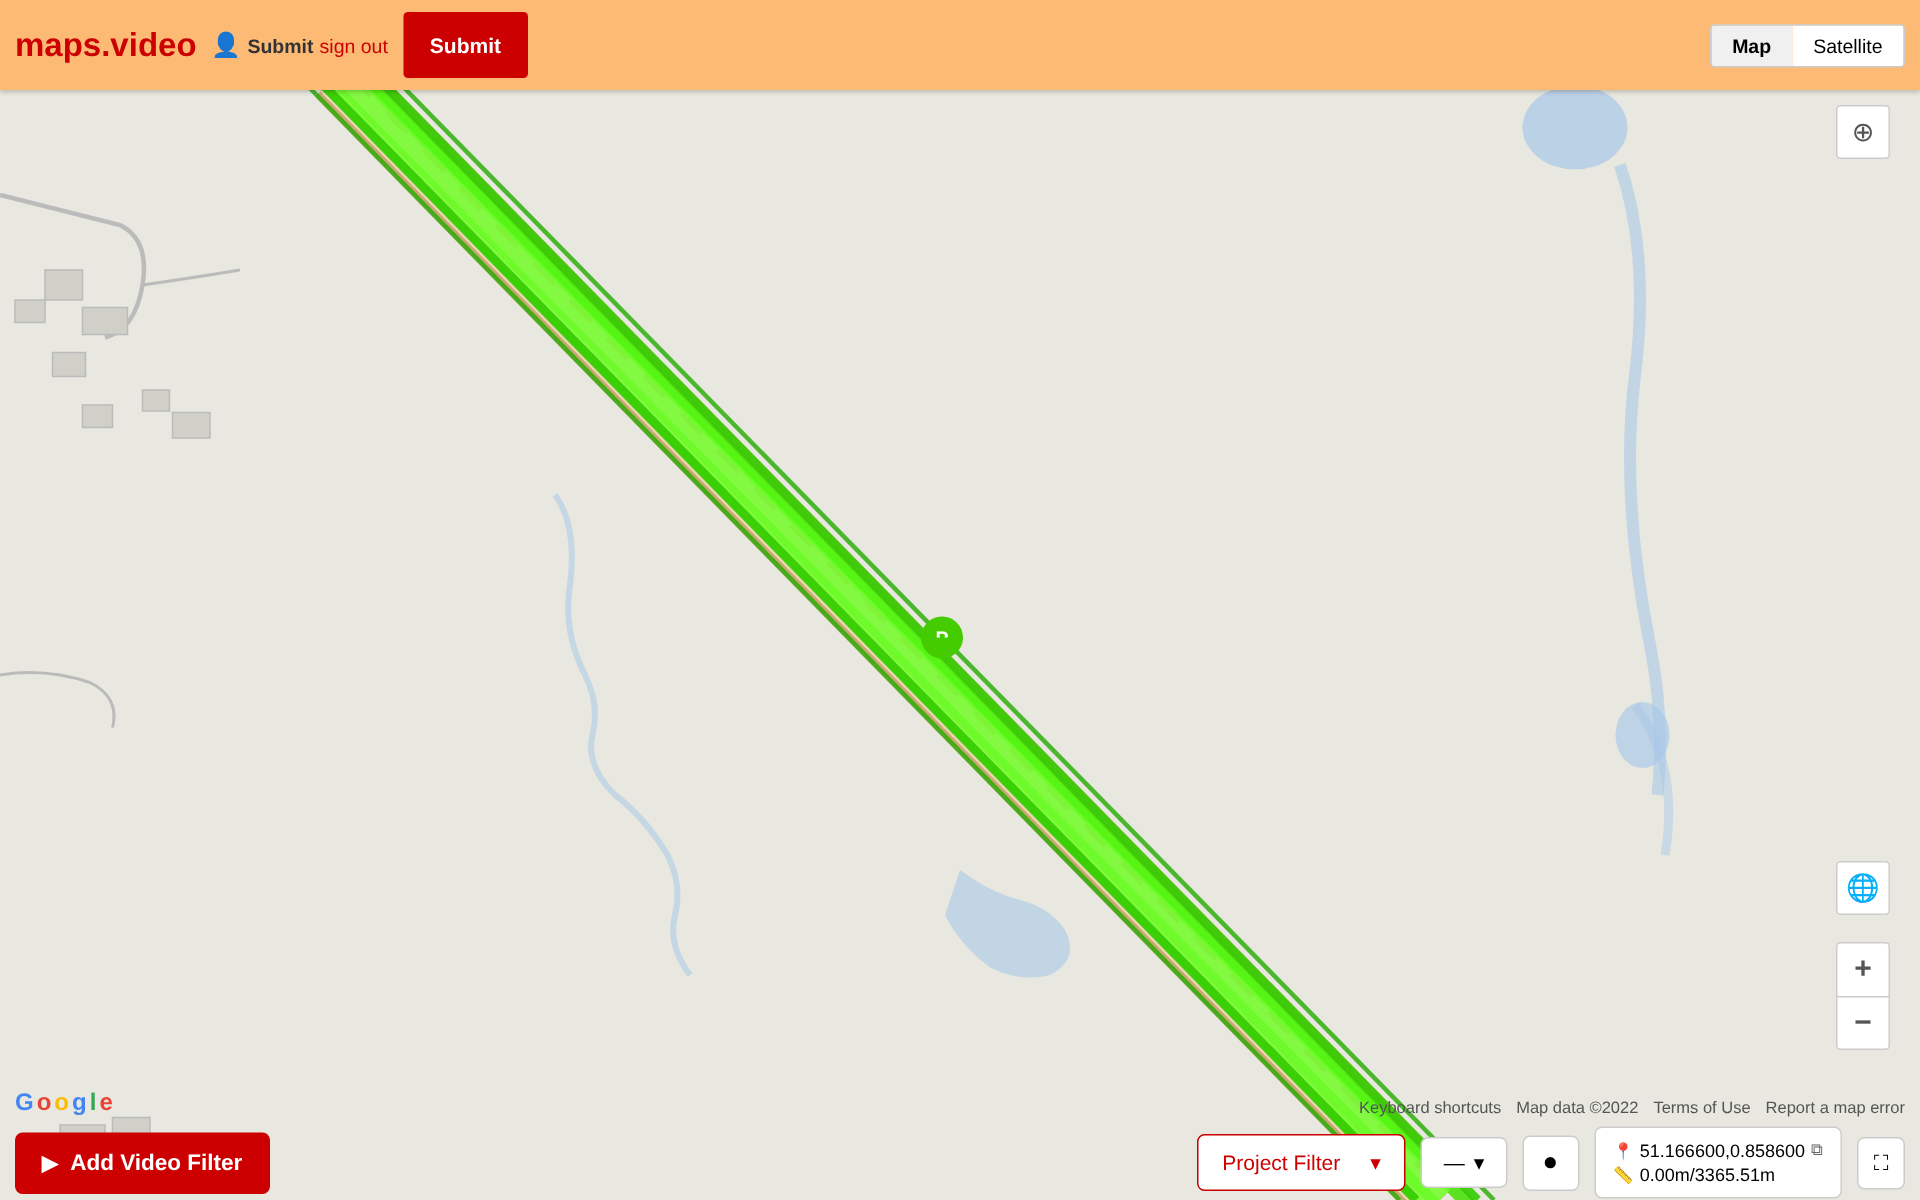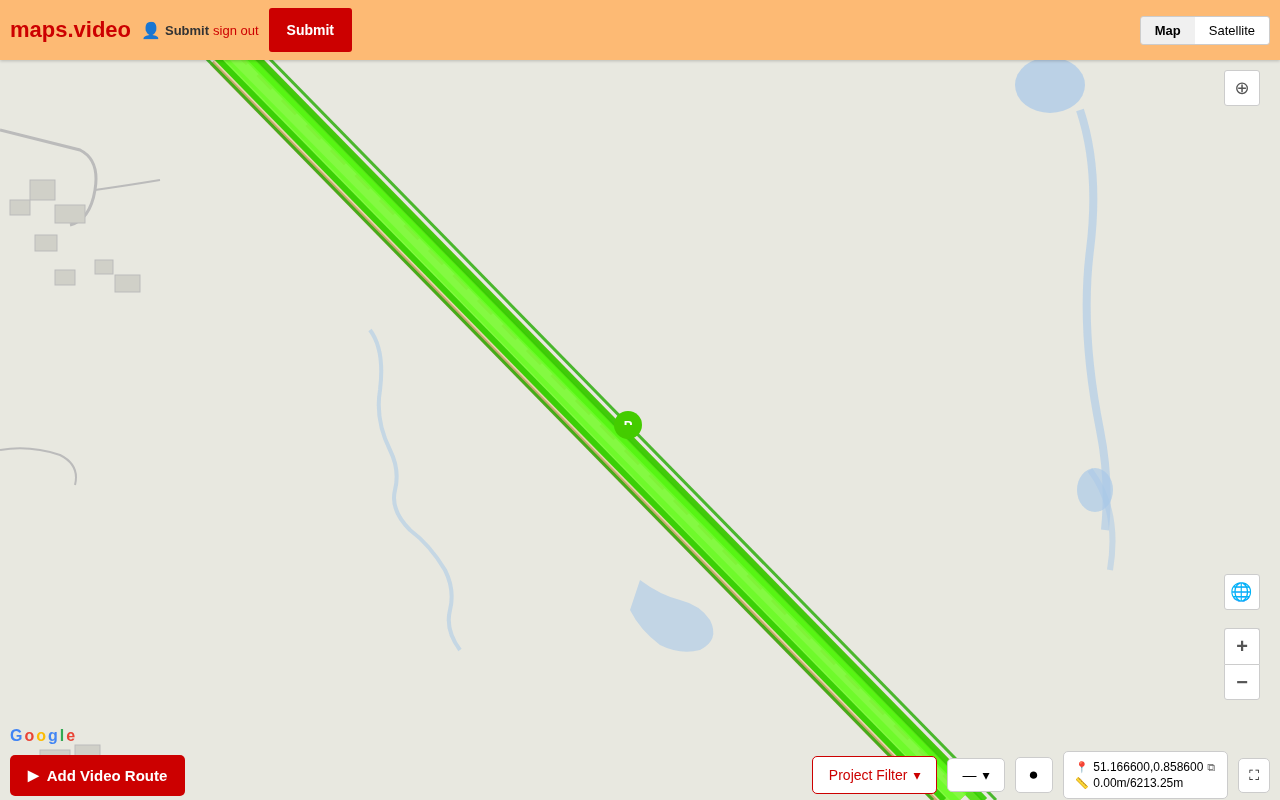--- a/index.html
+++ b/index.html
@@ -193,21 +193,21 @@
     #project-filter-btn {
       background: white;
       border: 1px solid #cc0000;
       color: #cc0000;
       border-radius: 5px;
       padding: 10px 16px;
       font-size: 14px;
       cursor: pointer;
       display: flex;
       align-items: center;
-      gap: 6px;
+      gap: 20px;
     }
 
     #speed-control {
       background: white;
       border: 1px solid #ccc;
       border-radius: 5px;
       padding: 8px 14px;
       font-size: 14px;
       display: flex;
       align-items: center;
@@ -373,26 +373,32 @@
 
   <div id="google-logo">
     <span style="color:#4285F4; font-weight:bold; font-size:16px;">G</span>
     <span style="color:#EA4335; font-weight:bold; font-size:16px;">o</span>
     <span style="color:#FBBC05; font-weight:bold; font-size:16px;">o</span>
     <span style="color:#4285F4; font-weight:bold; font-size:16px;">g</span>
     <span style="color:#34A853; font-weight:bold; font-size:16px;">l</span>
     <span style="color:#EA4335; font-weight:bold; font-size:16px;">e</span>
   </div>
 
+  <div id="attribution">
+    <span>Keyboard shortcuts</span>
+    <span>Map data ©2022</span>
+    <span>Terms of Use</span>
+    <span>Report a map error</span>
+  </div>
 </div>
 
 <div id="bottom-bar">
   <button id="add-route-btn">
     <span class="icon">▶</span>
-    <span>Add Video Route</span>
+    <span>Add Video Filter</span>
   </button>
 
   <div class="bottom-spacer"></div>
 
   <button id="project-filter-btn">
     <span>Project Filter</span>
     <span>▾</span>
   </button>
 
   <div id="speed-control">
@@ -405,20 +411,20 @@
   </div>
 
   <div id="coordinates-display">
     <div class="coord-row">
       <span class="coord-icon">📍</span>
       <span>51.166600,0.858600</span>
       <span class="coord-copy">⧉</span>
     </div>
     <div class="coord-row">
       <span class="coord-icon">📏</span>
-      <span>0.00m/6213.25m</span>
+      <span>0.00m/3365.51m</span>
     </div>
   </div>
 
   <div id="fullscreen-btn">
     <span>⛶</span>
   </div>
 </div>
 
 </body></html>

